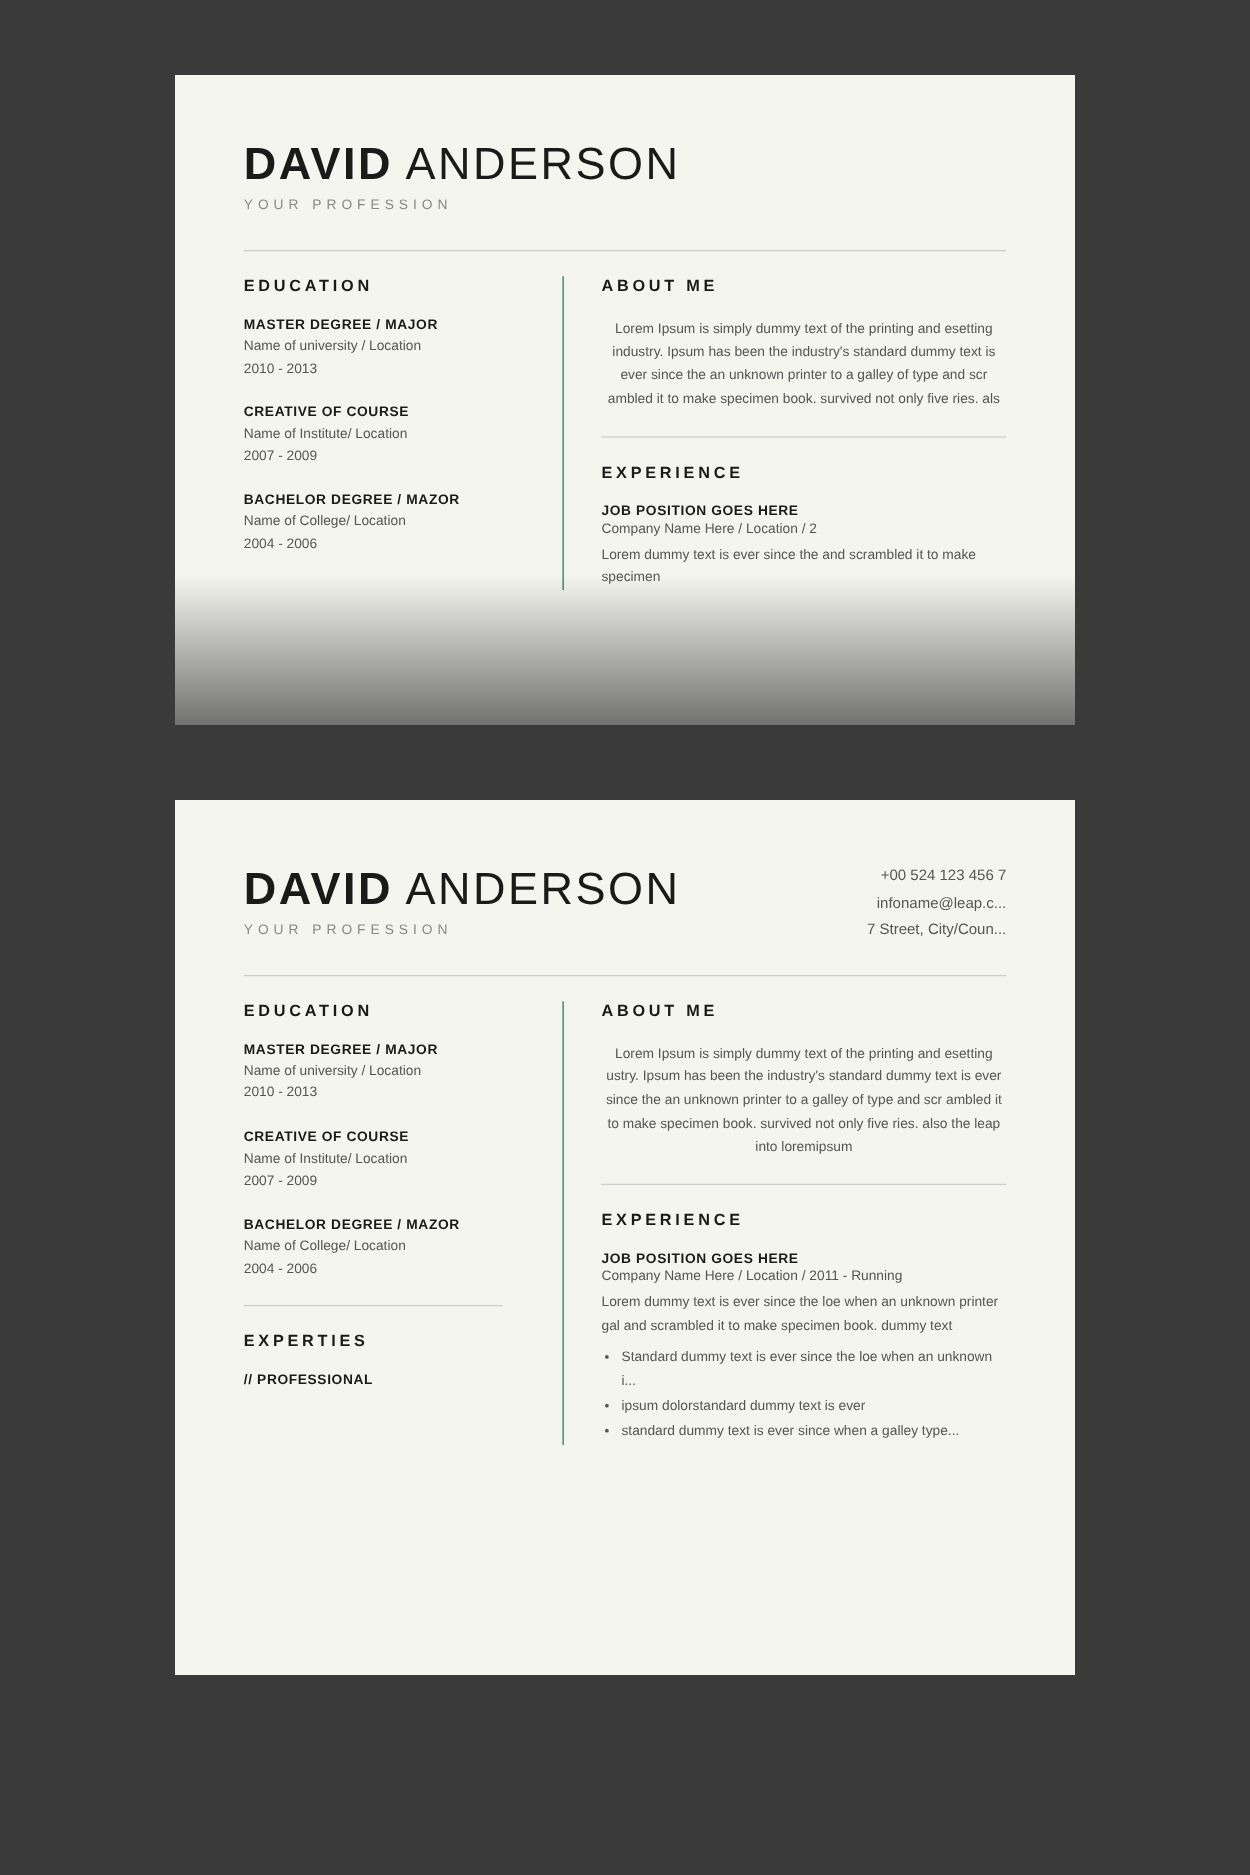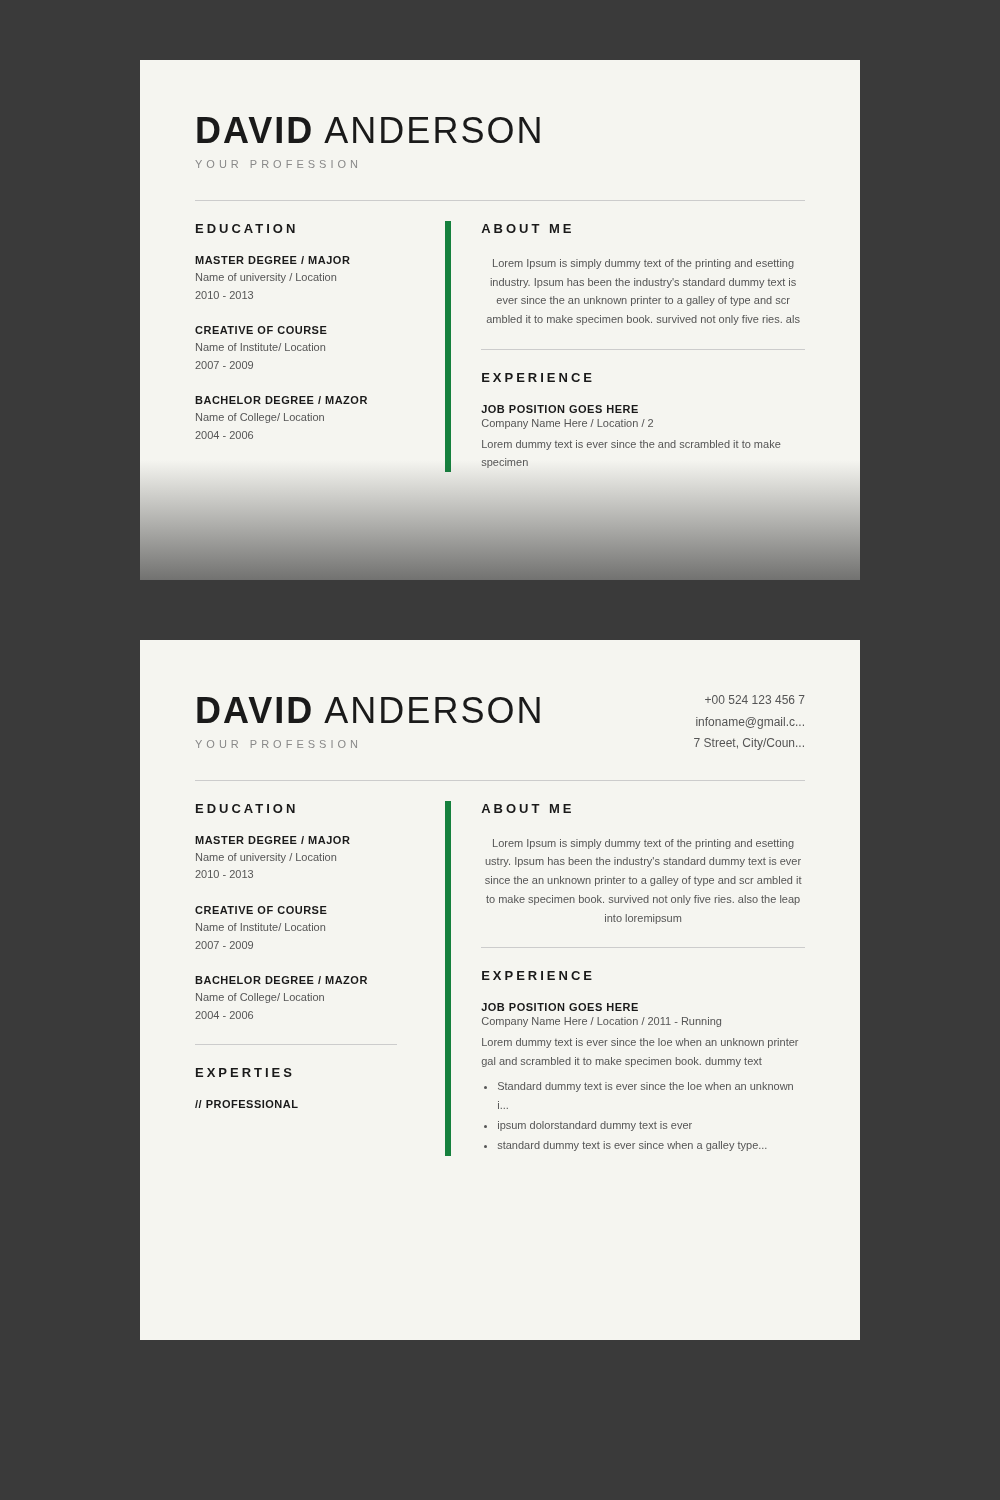--- a/index.html
+++ b/index.html
@@ -91,21 +91,21 @@
     }
 
     .two-col {
       display: flex;
       gap: 0;
     }
 
     .left-col {
       width: 42%;
       padding-right: 48px;
-      border-right: 6px solid #15803d;
+      border-right: 1px solid #15803d;
     }
 
     .right-col {
       width: 58%;
       padding-left: 30px;
     }
 
     .section-title {
       font-size: 13px;
       font-weight: 700;
@@ -236,21 +236,21 @@
 <div class="resume-card full">
   <div class="header-row">
     <div>
       <h1 class="name-line">
         <span class="first-name">DAVID</span><span class="last-name"> ANDERSON</span>
       </h1>
       <p class="profession">YOUR PROFESSION</p>
     </div>
     <div class="contact-info">
       <div>+00 524 123 456 7</div>
-      <div>infoname@gmail.c...</div>
+      <div>infoname@leap.c...</div>
       <div>7 Street, City/Coun...</div>
     </div>
   </div>
 
   <hr class="divider">
 
   <div class="two-col">
     <div class="left-col">
       <div class="section-title">EDUCATION</div>
 

